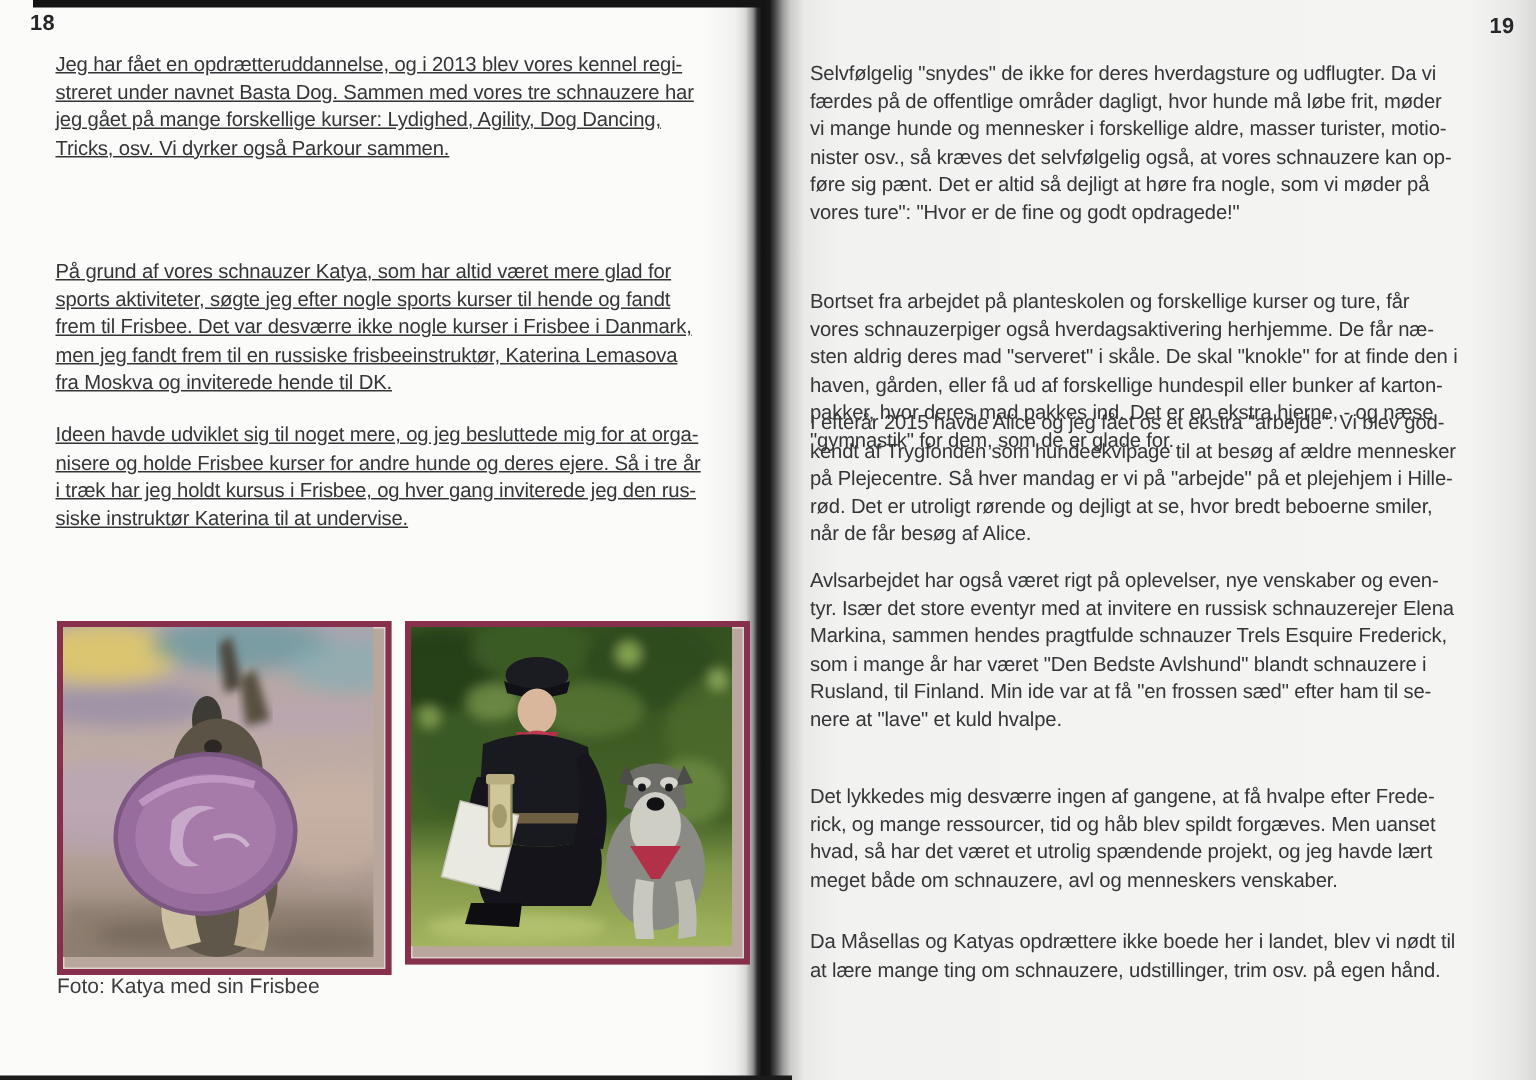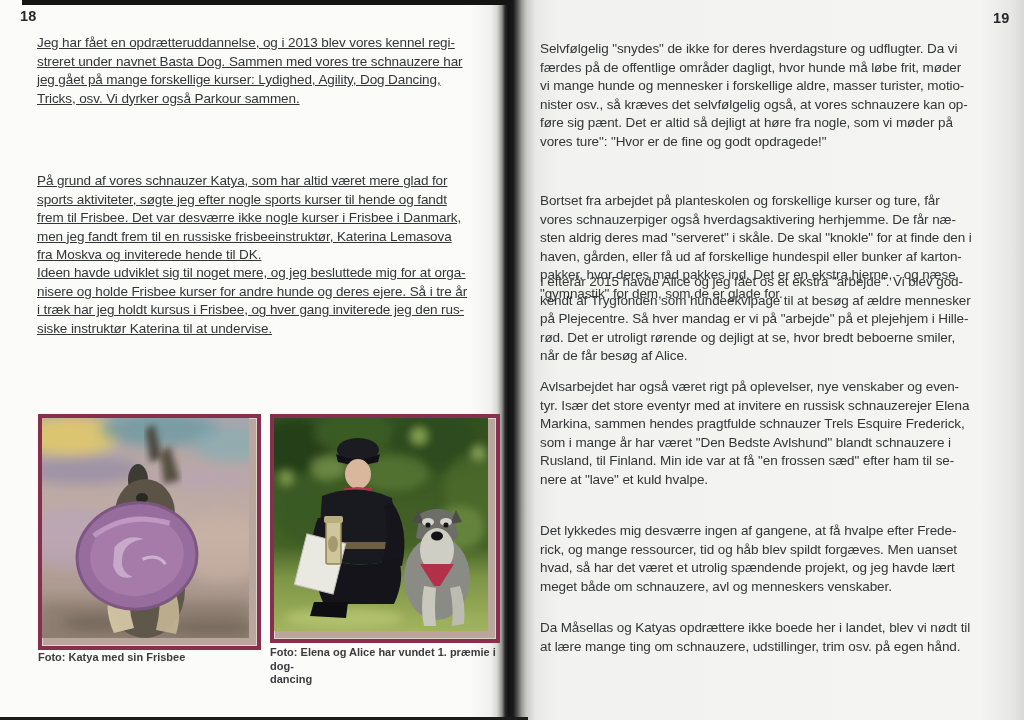--- a/index.html
+++ b/index.html
@@ -30,21 +30,21 @@
   .rp{left:540px;}
   .photo-frame{
     position:absolute;border:4px solid #86304e;background:#b9a79d;
     box-shadow:inset 0 0 0 1px #ded2cc;
   }
   .photo-frame svg{display:block;}
   #photo1{left:38px;top:414px;width:215px;height:228px;}
   #photo2{left:270px;top:414px;width:222px;height:221px;}
   .caption{
     position:absolute;white-space:pre-line;
-    font-size:11px;font-weight:bold;line-height:13.5px;color:#3c3c3e;
+    font-size:14px;font-weight:normal;line-height:13.5px;color:#3c3c3e;
   }
   #caption1{left:38px;top:651px;width:220px;}
   #caption2{left:270px;top:646px;width:235px;}
 </style>
 </head>
 <body>
 
 <div class="scan">
 
   <div class="edge-top"></div>
@@ -54,21 +54,21 @@
 
   <div class="para lp" style="top:34px">Jeg har fået en opdrætteruddannelse, og i 2013 blev vores kennel regi-
 streret under navnet Basta Dog. Sammen med vores tre schnauzere har
 jeg gået på mange forskellige kurser: Lydighed, Agility, Dog Dancing,
 Tricks, osv. Vi dyrker også Parkour sammen.</div>
   <div class="para lp" style="top:172px">På grund af vores schnauzer Katya, som har altid været mere glad for
 sports aktiviteter, søgte jeg efter nogle sports kurser til hende og fandt
 frem til Frisbee. Det var desværre ikke nogle kurser i Frisbee i Danmark,
 men jeg fandt frem til en russiske frisbeeinstruktør, Katerina Lemasova
 fra Moskva og inviterede hende til DK.</div>
-  <div class="para lp" style="top:264px">Ideen havde udviklet sig til noget mere, og jeg besluttede mig for at orga-
+  <div class="para lp" style="top:281px">Ideen havde udviklet sig til noget mere, og jeg besluttede mig for at orga-
 nisere og holde Frisbee kurser for andre hunde og deres ejere. Så i tre år
 i træk har jeg holdt kursus i Frisbee, og hver gang inviterede jeg den rus-
 siske instruktør Katerina til at undervise.</div>
 
   <div class="photo-frame" id="photo1">
     <svg width="207" height="220" viewBox="0 0 207 220" preserveAspectRatio="none">
       <defs>
         <linearGradient id="bg1" x1="0" y1="0" x2="0" y2="1">
           <stop offset="0" stop-color="#aba4ae"></stop>
           <stop offset="0.22" stop-color="#b9a8a4"></stop>
@@ -181,22 +181,20 @@
         <ellipse cx="163" cy="132" rx="17" ry="22" fill="#cfcec5"></ellipse>
         <ellipse cx="163" cy="118" rx="6" ry="4.5" fill="#121214"></ellipse>
         <path d="M146 146 L180 146 L166 168 L160 168 Z" fill="#b23048"></path>
         <path d="M150 168 Q146 190 150 208 L162 208 Q160 188 162 170 Z" fill="#c9c8bf"></path>
         <path d="M176 170 Q180 190 178 208 L190 206 Q192 186 186 168 Z" fill="#bdbcb3"></path>
       </g>
     </svg>
   </div>
 
   <div class="caption" id="caption1">Foto: Katya med sin Frisbee</div>
-  <div class="caption" id="caption2">Foto: Elena og Alice har vundet 1. præmie i dog-
-dancing</div>
 
   <div class="pagenum right">19</div>
 
   <div class="para rp" style="top:40px">Selvfølgelig "snydes" de ikke for deres hverdagsture og udflugter. Da vi
 færdes på de offentlige områder dagligt, hvor hunde må løbe frit, møder
 vi mange hunde og mennesker i forskellige aldre, masser turister, motio-
 nister osv., så kræves det selvfølgelig også, at vores schnauzere kan op-
 føre sig pænt. Det er altid så dejligt at høre fra nogle, som vi møder på
 vores ture": "Hvor er de fine og godt opdragede!"</div>
   <div class="para rp" style="top:192px">Bortset fra arbejdet på planteskolen og forskellige kurser og ture, får

